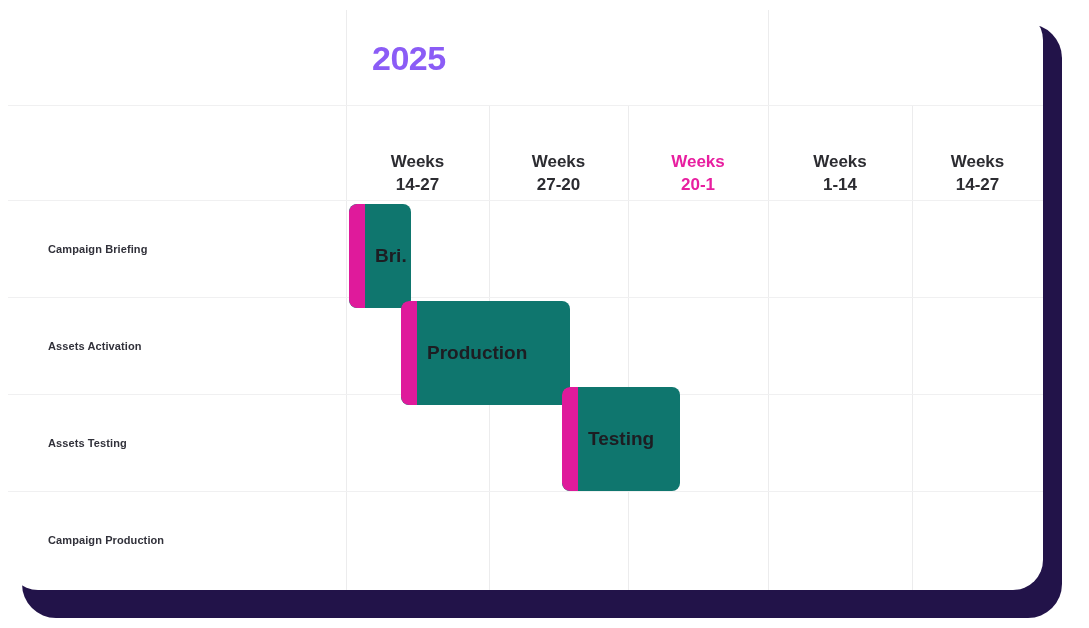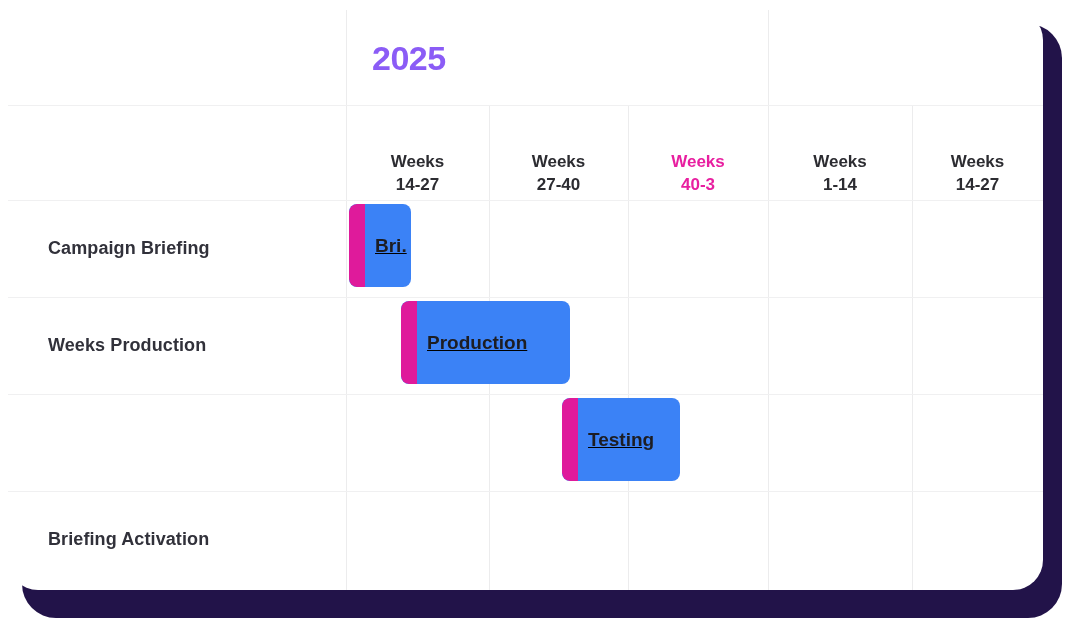--- a/index.html
+++ b/index.html
@@ -107,36 +107,35 @@
   .row-label {
     position: absolute;
     left: 0;
     width: 346px;
     height: 97px;
     display: flex;
     align-items: center;
     padding-left: 40px;
   }
   .row-label-text {
-    font-size: 18px;
+    font-size: 11px;
     font-weight: bold;
     color: #31313a;
     letter-spacing: 0.1px;
   }
 
   
   .bar {
     position: absolute;
-    height: 83px;
+    height: 104px;
     border-radius: 8px;
-    background: #3b82f6;
+    background: #0f766e;
     display: flex;
     align-items: center;
     overflow: hidden;
-    text-decoration: underline;
   }
   .bar-accent {
     position: absolute;
     left: 0;
     top: 0;
     bottom: 0;
     width: 16px;
     background: #df1a9b;
     border-radius: 8px 0 0 8px;
   }
@@ -176,58 +175,61 @@
       <span class="year-label">2025</span>
     </div>
 
     <div class="week-cell" style="left:338px; width:143px">
       <span class="week-line">Weeks</span>
       <span class="week-line">14-27</span>
     </div>
 
     <div class="week-cell" style="left:481px; width:139px">
       <span class="week-line">Weeks</span>
-      <span class="week-line">27-40</span>
+      <span class="week-line">27-20</span>
     </div>
 
     <div class="week-cell current" style="left:620px; width:140px">
       <span class="week-line">Weeks</span>
-      <span class="week-line">40-3</span>
+      <span class="week-line">20-1</span>
     </div>
 
     <div class="week-cell" style="left:760px; width:144px">
       <span class="week-line">Weeks</span>
       <span class="week-line">1-14</span>
     </div>
 
     <div class="week-cell" style="left:904px; width:131px">
       <span class="week-line">Weeks</span>
       <span class="week-line">14-27</span>
     </div>
 
     <div class="row-label" style="top:190px">
       <span class="row-label-text">Campaign Briefing</span>
     </div>
     <div class="row-label" style="top:287px">
-      <span class="row-label-text">Weeks Production</span>
+      <span class="row-label-text">Assets Activation</span>
+    </div>
+    <div class="row-label" style="top:384px">
+      <span class="row-label-text">Assets Testing</span>
     </div>
     <div class="row-label" style="top:481px">
-      <span class="row-label-text">Briefing Activation</span>
+      <span class="row-label-text">Campaign Production</span>
     </div>
 
     <div class="bar" style="left:341px; top:194px; width:62px">
       <span class="bar-accent"></span>
       <span class="bar-label">Bri.</span>
     </div>
 
     <div class="bar" style="left:393px; top:291px; width:169px">
       <span class="bar-accent"></span>
       <span class="bar-label">Production</span>
     </div>
 
-    <div class="bar" style="left:554px; top:388px; width:118px">
+    <div class="bar" style="left:554px; top:377px; width:118px">
       <span class="bar-accent"></span>
       <span class="bar-label">Testing</span>
     </div>
 
 
   </div>
 </div>
 
 </body></html>

